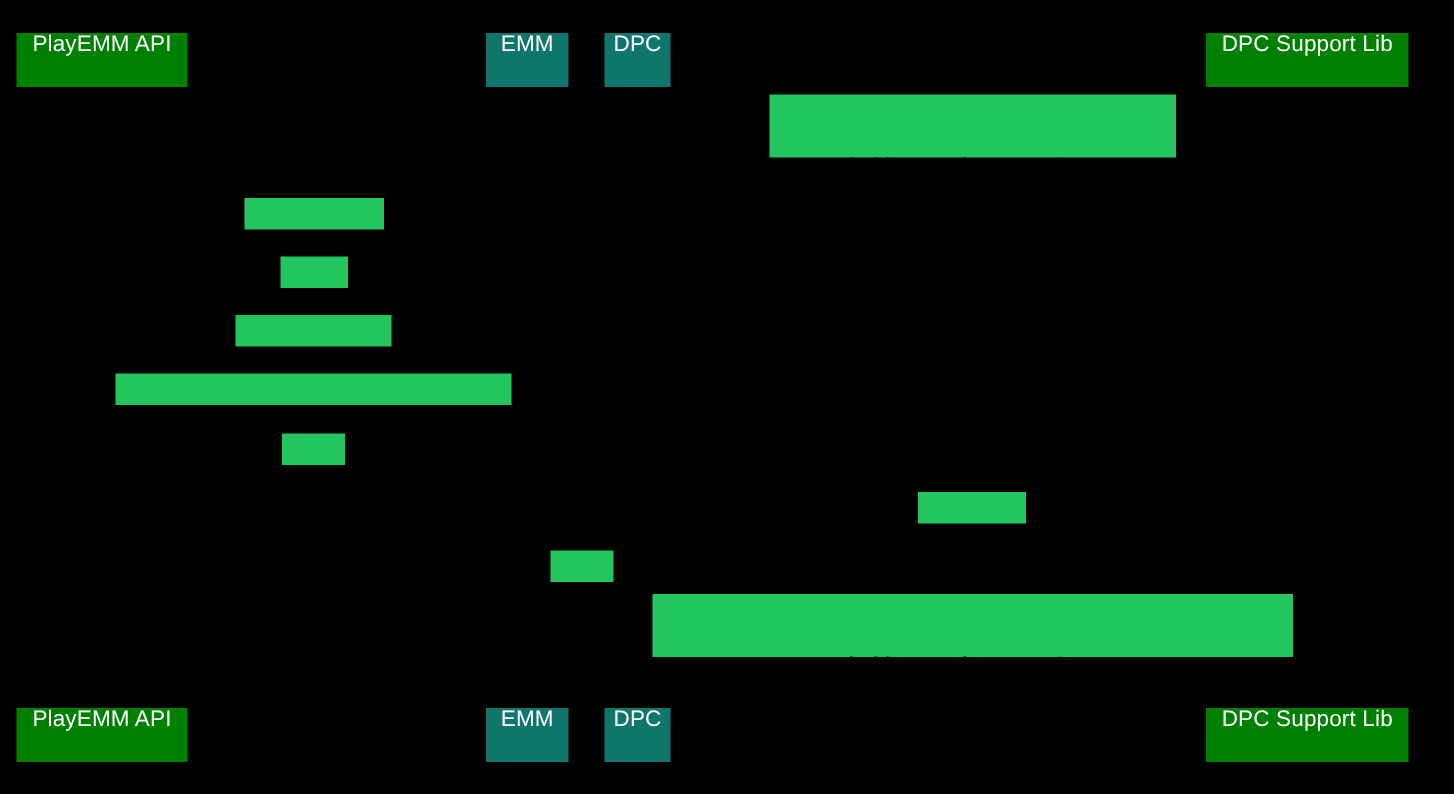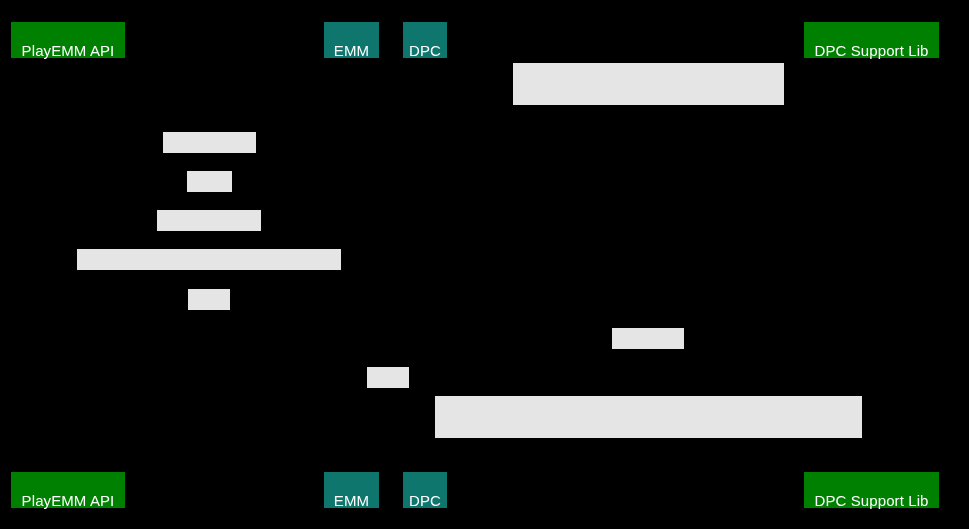--- a/index.html
+++ b/index.html
@@ -15,21 +15,21 @@
     position: relative;
     width: 969px;
     height: 529px;
     background: #000000;
     overflow: hidden;
   }
   .actor-box {
     position: absolute;
     box-sizing: border-box;
     display: flex;
-    align-items: flex-end;
+    align-items: flex-start;
     justify-content: center;
     color: #ffffff;
     font-size: 15px;
     line-height: 1;
     letter-spacing: 0.1px;
     white-space: nowrap;
     user-select: none;
   }
   .actor-green { background: #008000; }
   .actor-blue  { background: #0f766e; }
@@ -42,21 +42,21 @@
 
   .msg-arrow {
     position: absolute;
     height: 1px;
     background: #000000;
   }
 
   .msg-label {
     position: absolute;
     box-sizing: border-box;
-    background: #e5e5e5;
+    background: #22c55e;
     color: #000000;
     font-size: 14.5px;
     line-height: 19px;
     text-align: center;
     padding: 1px 2px;
     white-space: pre;
     user-select: none;
   }
   .msg-label.two-line {
     line-height: 19px;

